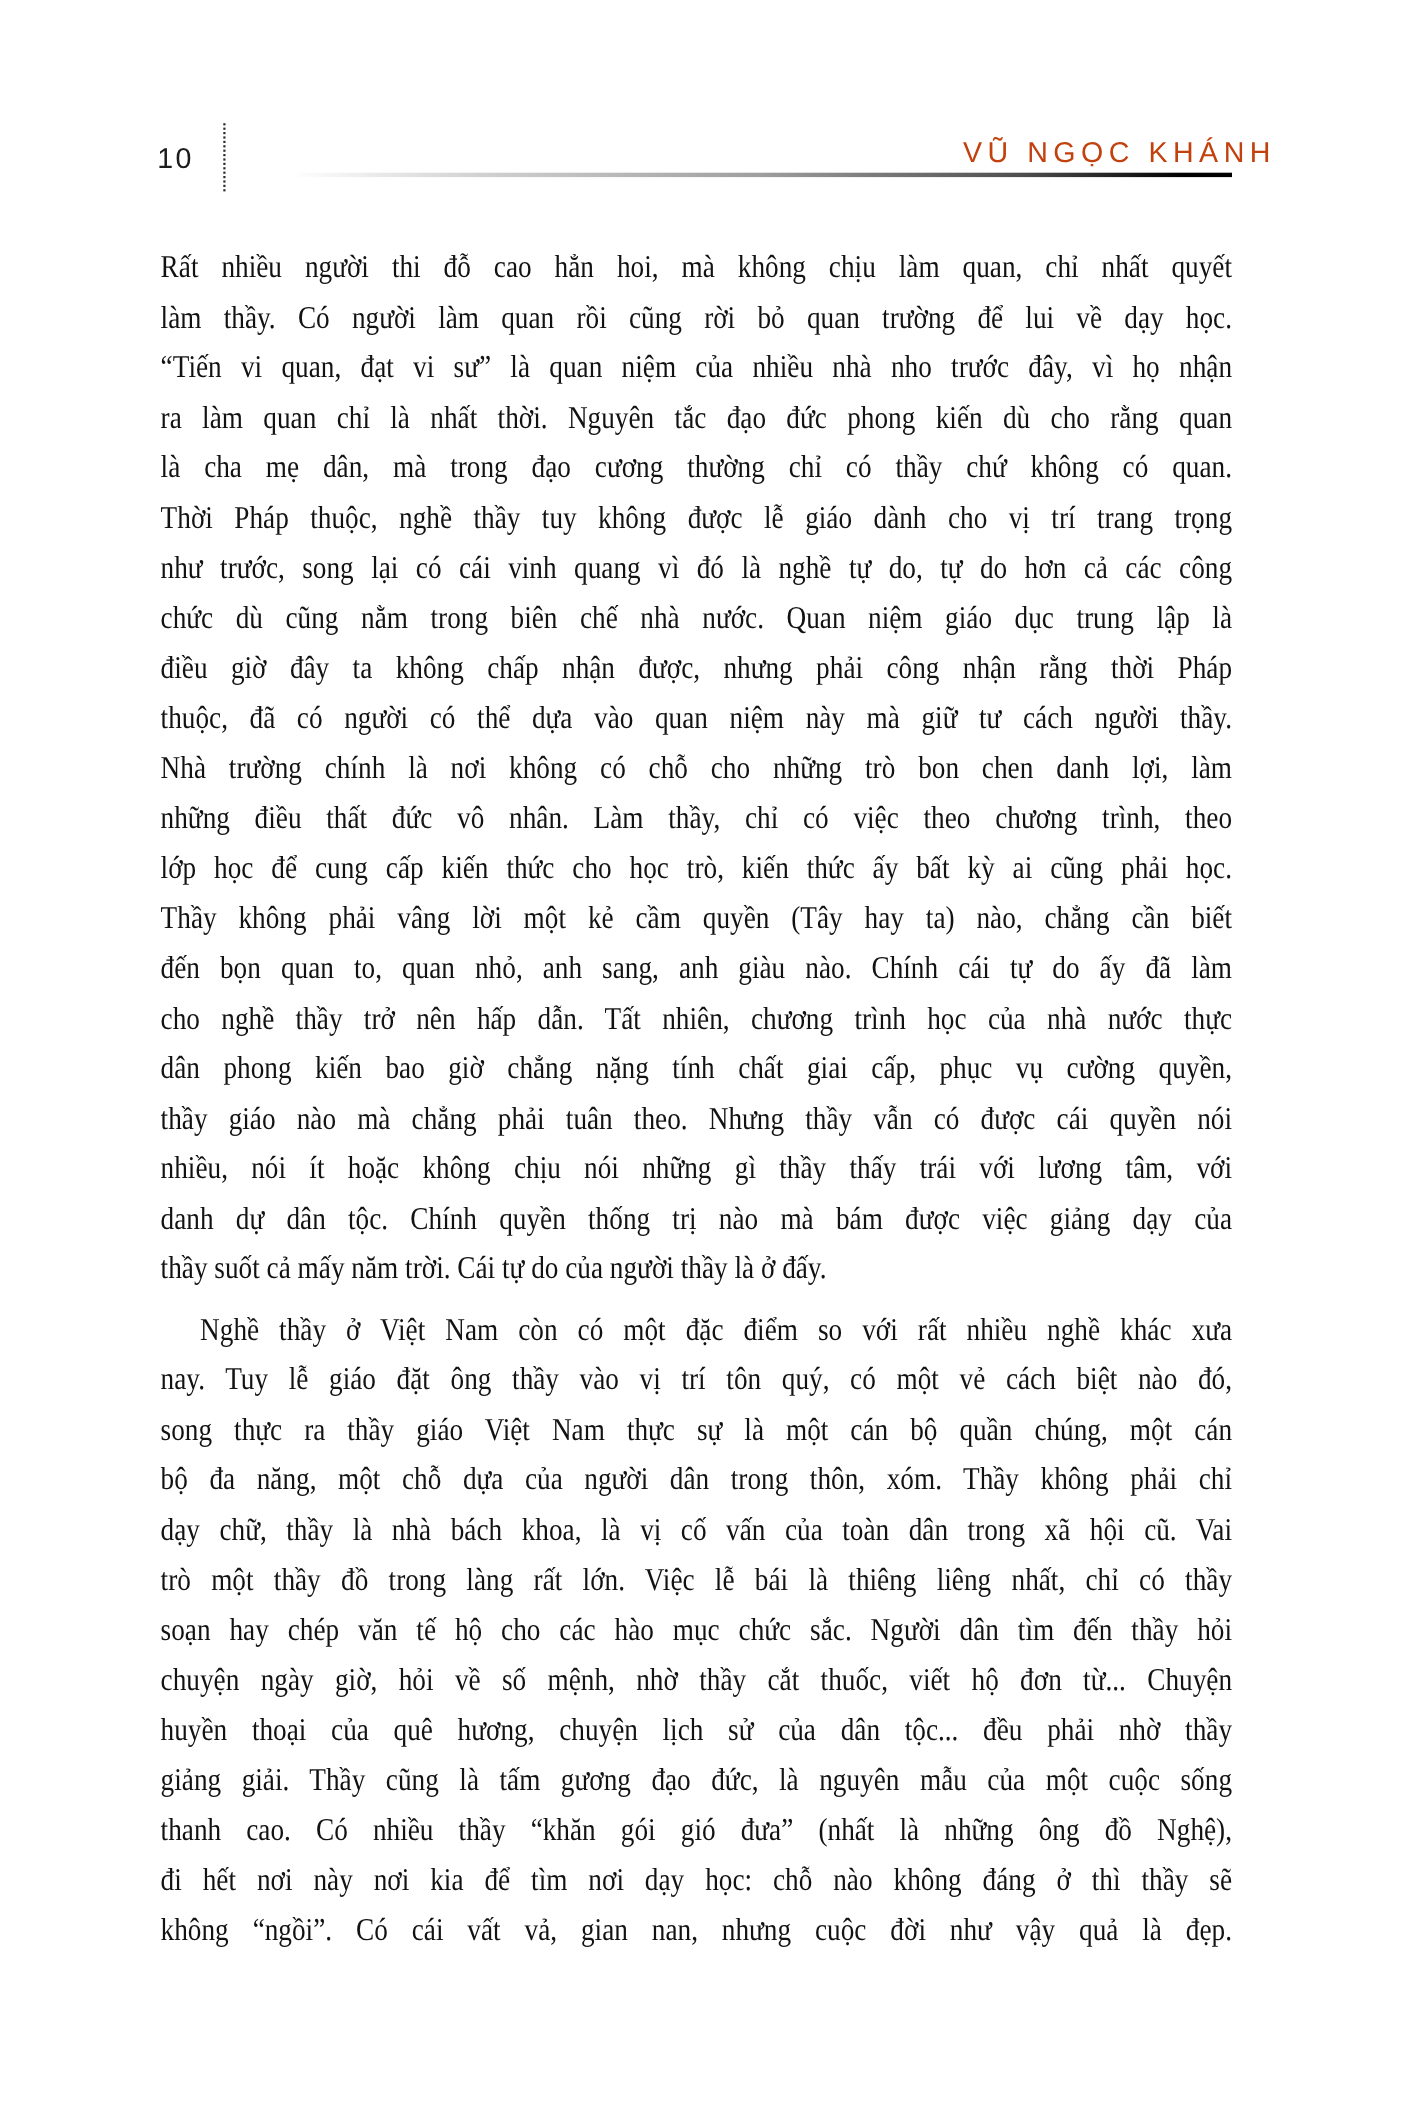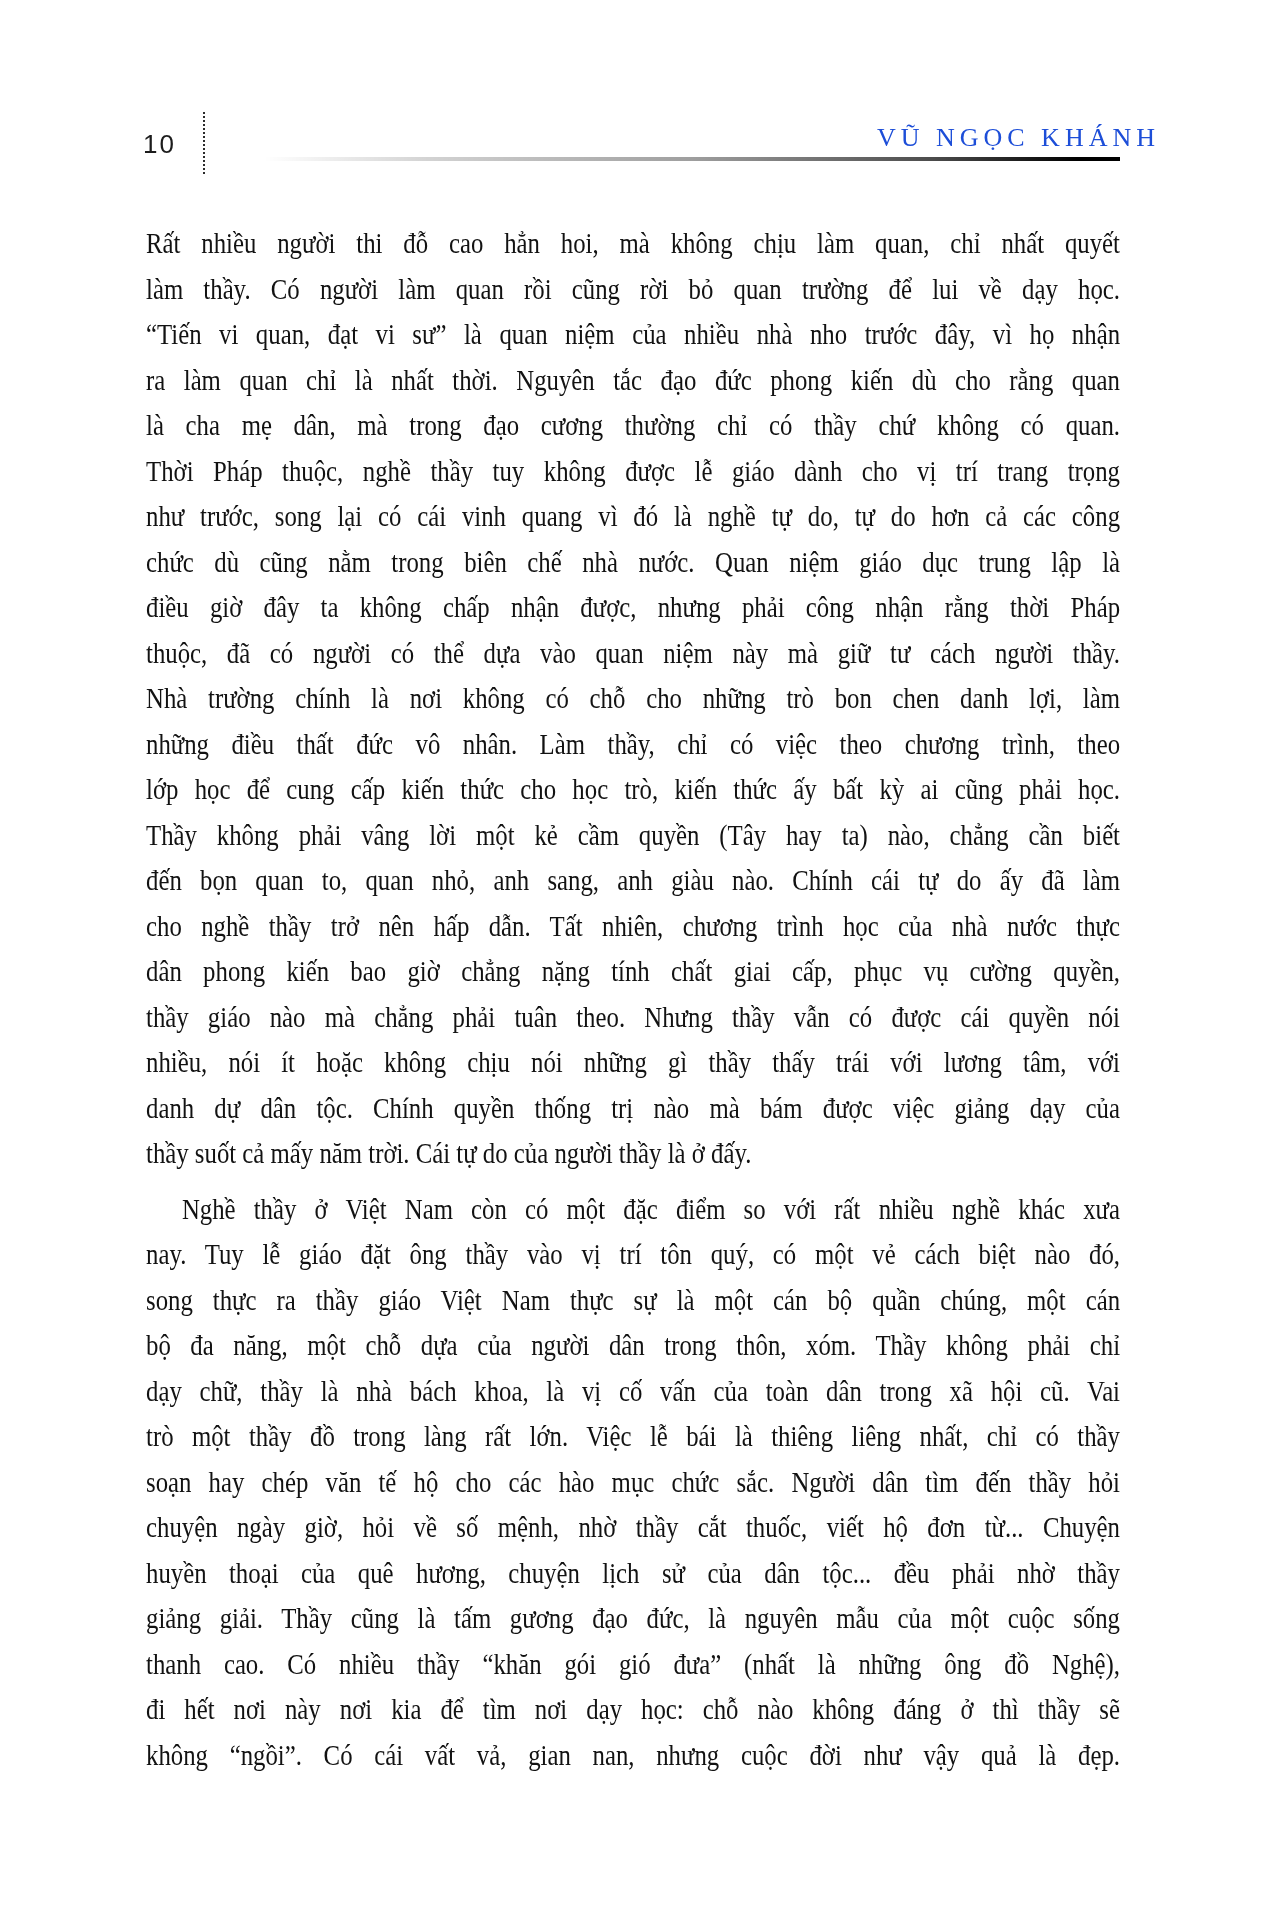--- a/index.html
+++ b/index.html
@@ -28,24 +28,24 @@
     left: 203px;
     top: 112px;
     height: 62px;
     width: 0;
     border-left: 2px dotted #2b2b2b;
   }
   .running-head {
     position: absolute;
     right: 156px;
     top: 123px;
-    font-family: Liberation Serif, serif;
+    font-family: Liberation Sans, sans-serif;
     font-size: 26px;
     letter-spacing: 5px;
-    color: #1d4ed8;
+    color: #c2410c;
     white-space: nowrap;
   }
   .header-rule {
     position: absolute;
     left: 264px;
     top: 157px;
     width: 856px;
     height: 4px;
     background: linear-gradient(to right,
       rgba(0,0,0,0.00) 0%,

